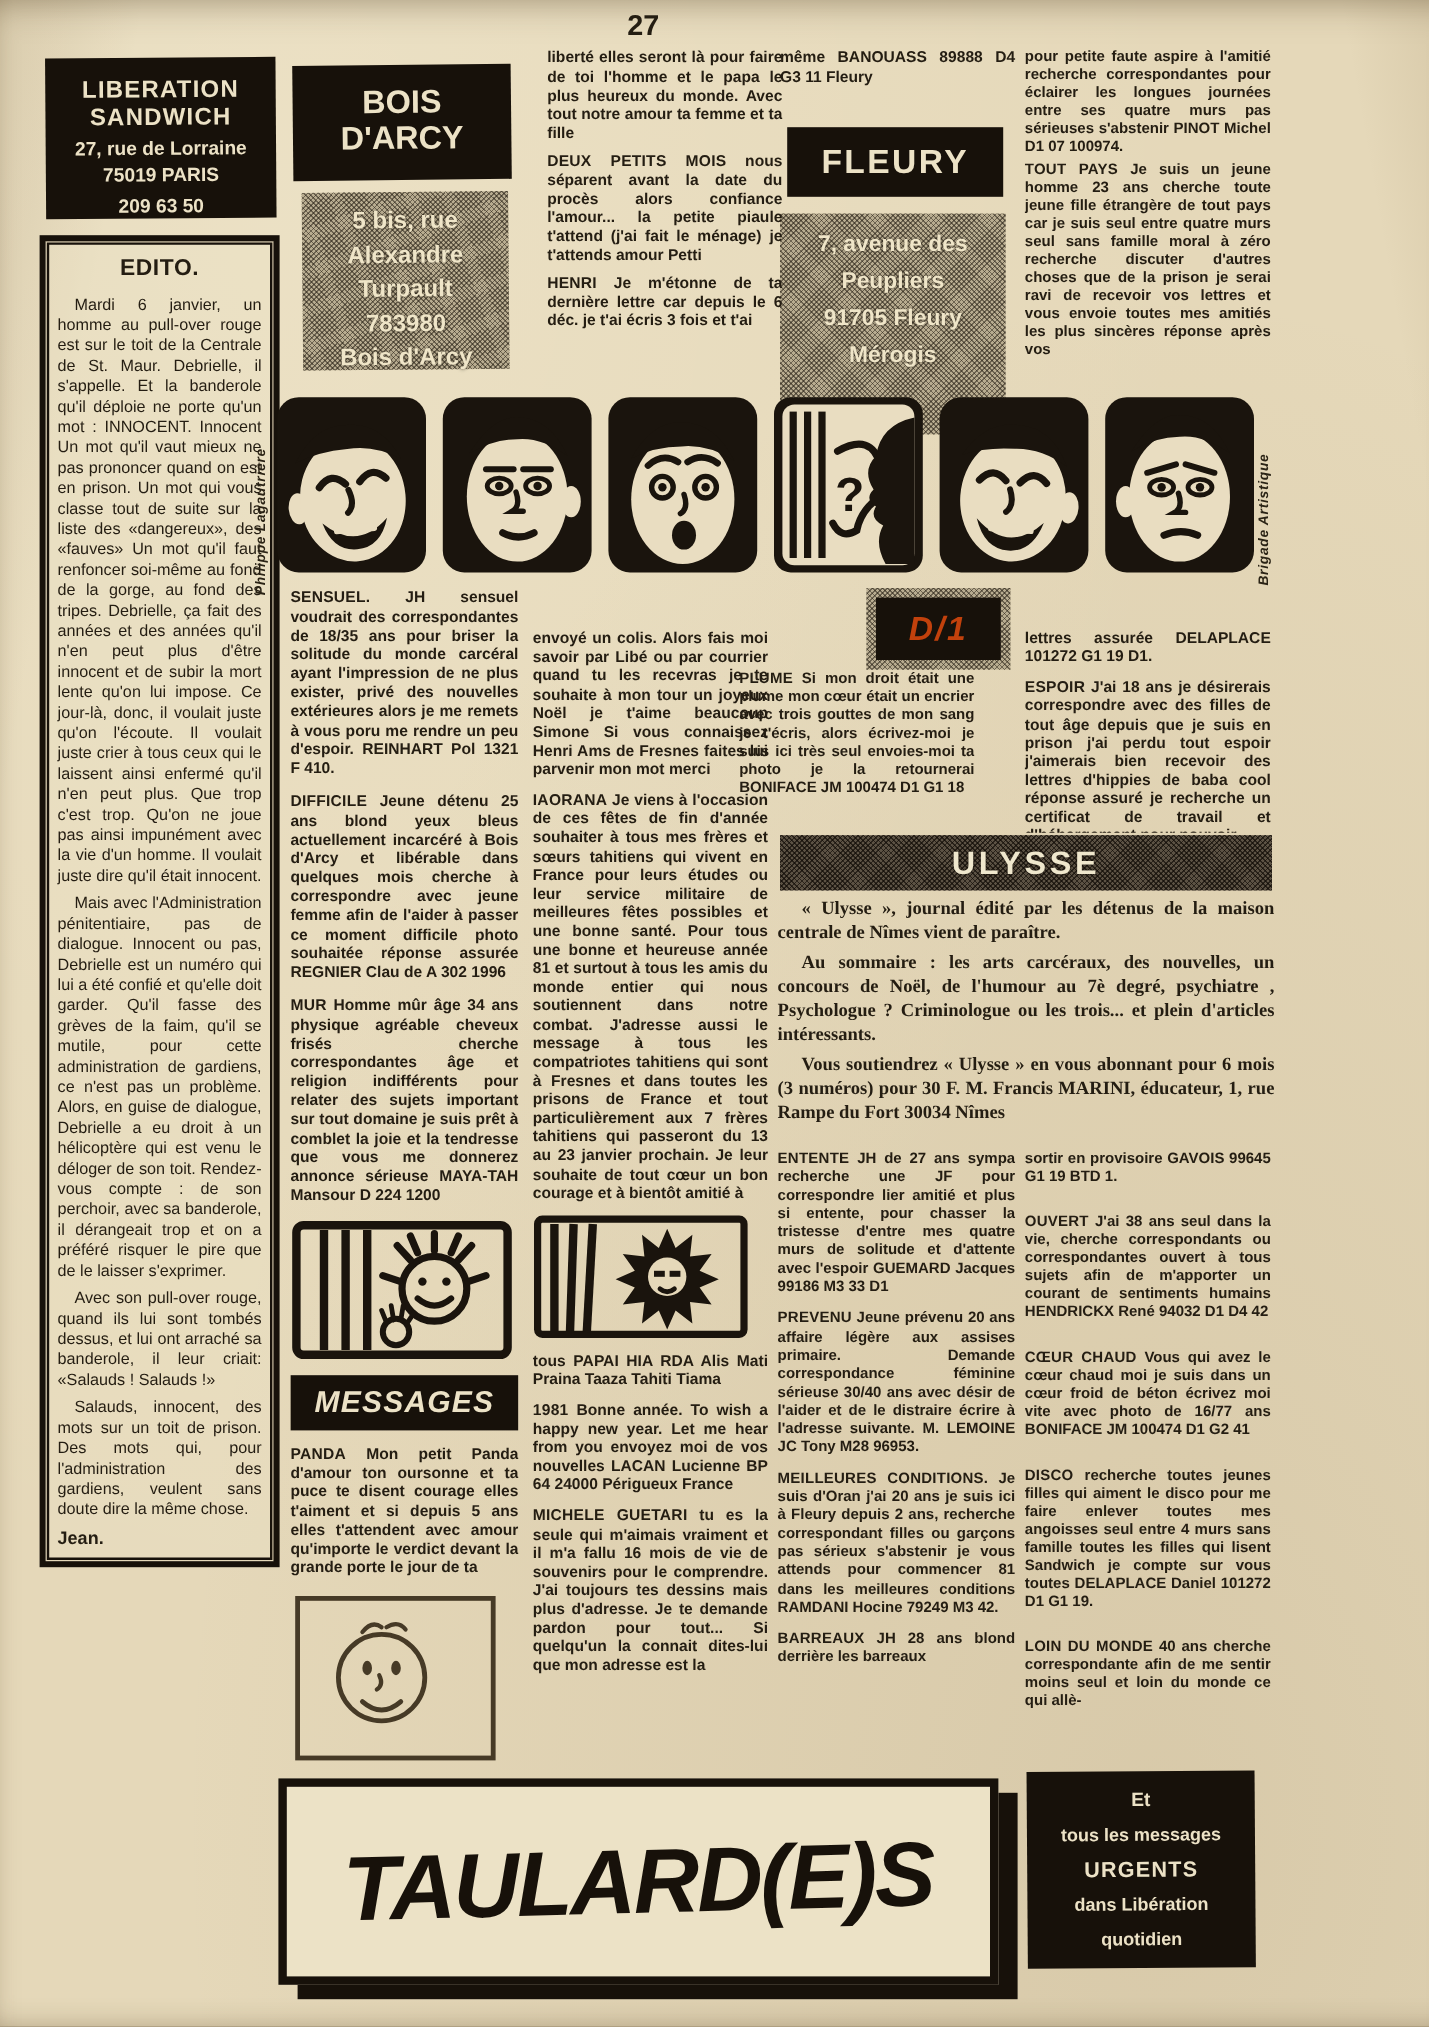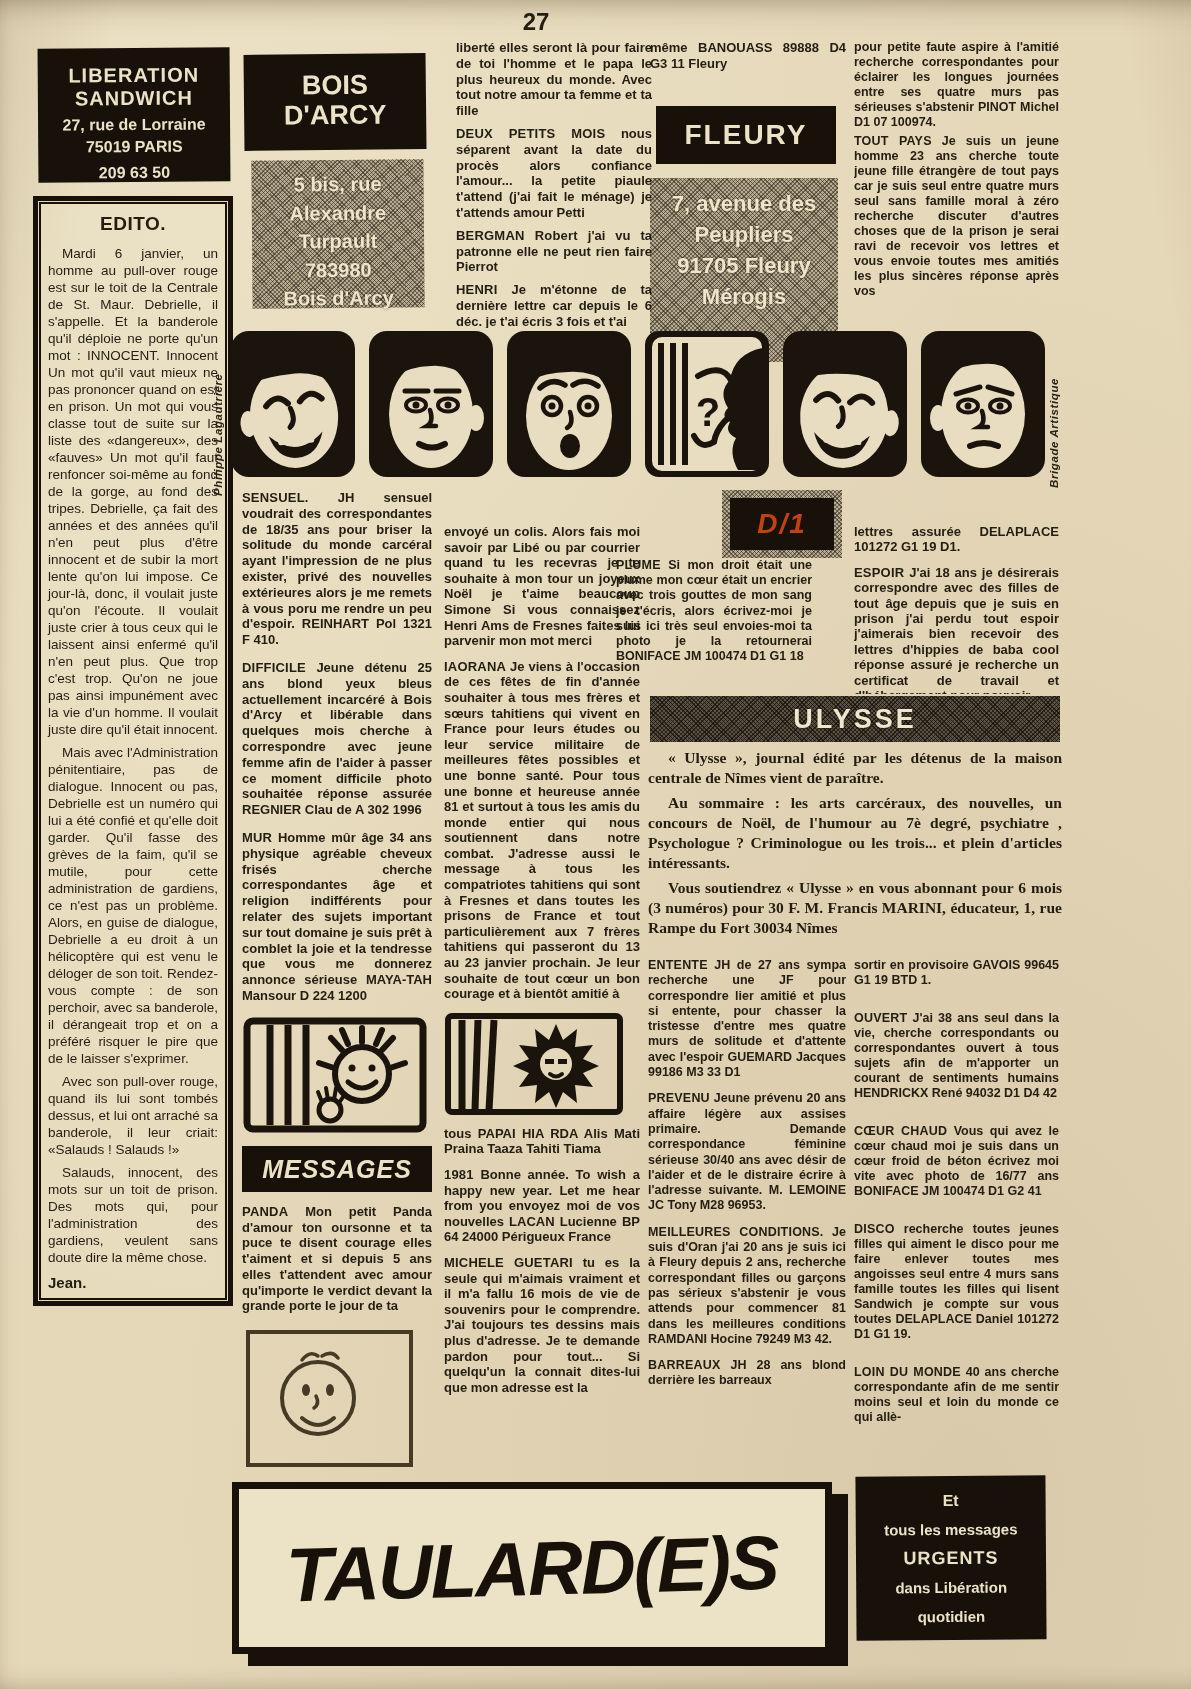--- a/index.html
+++ b/index.html
@@ -34,21 +34,21 @@
   
   .hdr{font-weight:bold;box-sizing:border-box;}
   .bois{left:244px;top:54px;width:182px;height:96px;font-size:27px;line-height:30px;padding-top:16px;transform:rotate(-.6deg);}
   .fleury{left:656px;top:106px;width:180px;height:58px;font-size:28px;line-height:58px;letter-spacing:2px;}
   .hatch{background-color:#b8ac90;
     background-image:repeating-linear-gradient(45deg,rgba(35,28,18,.5) 0 1px,transparent 1px 3px),
                      repeating-linear-gradient(-45deg,rgba(35,28,18,.5) 0 1px,transparent 1px 3px);}
   .addr{box-sizing:border-box;text-align:center;font-weight:bold;color:#efe5c8;
         text-shadow:0 0 3px rgba(20,15,8,.55);}
   .addr-bois{left:252px;top:160px;width:172px;height:148px;font-size:20px;line-height:28.5px;padding-top:10px;transform:rotate(-.5deg);}
-  .addr-fleury{left:650px;top:178px;width:188px;height:184px;font-size:22px;line-height:31px;padding-top:10px;}
+  .addr-fleury{left:650px;top:178px;width:188px;height:184px;font-size:19px;line-height:31px;padding-top:10px;}
   
   .stamps{left:228px;top:328px;width:820px;display:flex;gap:8px;}
   .stamps svg{display:block;}
   .credit{writing-mode:vertical-rl;transform:rotate(180deg);font-style:italic;font-weight:bold;
           font-size:11.5px;letter-spacing:.6px;color:#2a2315;}
   .credit-l{left:212px;top:336px;height:160px;}
   .credit-r{left:1048px;top:330px;height:158px;}
   
   .col{box-sizing:border-box;overflow:hidden;}
   .ad{margin:0;font-weight:bold;text-align:justify;}
@@ -255,24 +255,20 @@
     </svg>
   </div>
 
   <div class="abs col flow c3top">
     <p class="ad">liberté elles seront là pour faire de toi l'homme et le papa le plus heureux du monde. Avec tout notre amour ta femme et ta fille</p>
     <p class="ad">
       <b>DEUX PETITS MOIS</b>
       <span>nous séparent avant la date du procès alors confiance l'amour... la petite piaule t'attend (j'ai fait le ménage) je t'attends amour Petti</span>
     </p>
     <p class="ad">
-      <b>BERGMAN Robert</b>
-      <span>j'ai vu ta patronne elle ne peut rien faire Pierrot</span>
-    </p>
-    <p class="ad">
       <b>HENRI</b>
       <span>Je m'étonne de ta dernière lettre car depuis le 6 déc. je t'ai écris 3 fois et t'ai</span>
     </p>
   </div>
 
   <div class="abs col flow c3mid">
     <p class="ad">envoyé un colis. Alors fais moi savoir par Libé ou par courrier quand tu les recevras je te souhaite à mon tour un joyeux Noël je t'aime beaucoup Simone Si vous connaissez Henri Ams de Fresnes faites lui parvenir mon mot merci</p>
     <p class="ad">
       <b>IAORANA</b>
       <span>Je viens à l'occasion de ces fêtes de fin d'année souhaiter à tous mes frères et sœurs tahitiens qui vivent en France pour leurs études ou leur service militaire de meilleures fêtes possibles et une bonne santé. Pour tous une bonne et heureuse année 81 et surtout à tous les amis du monde entier qui nous soutiennent dans notre combat. J'adresse aussi le message à tous les compatriotes tahitiens qui sont à Fresnes et dans toutes les prisons de France et tout particulièrement aux 7 frères tahitiens qui passeront du 13 au 23 janvier prochain. Je leur souhaite de tout cœur un bon courage et à bientôt amitié à</span>

